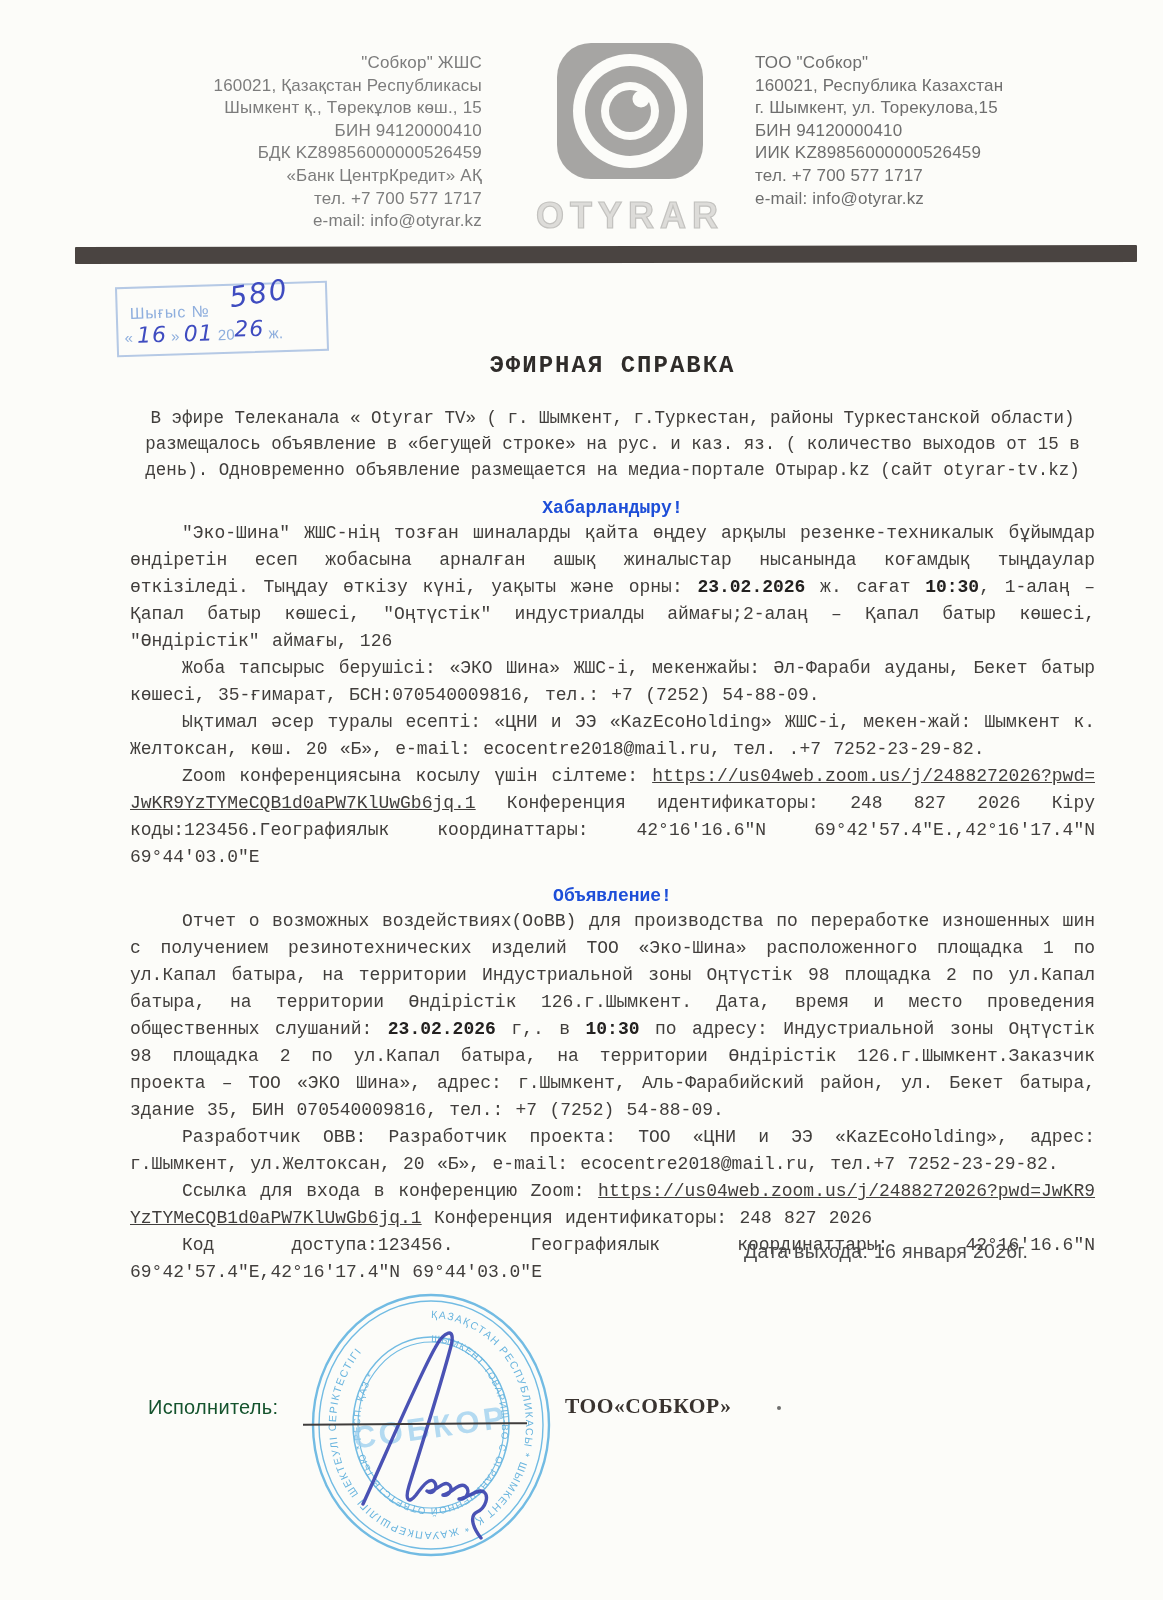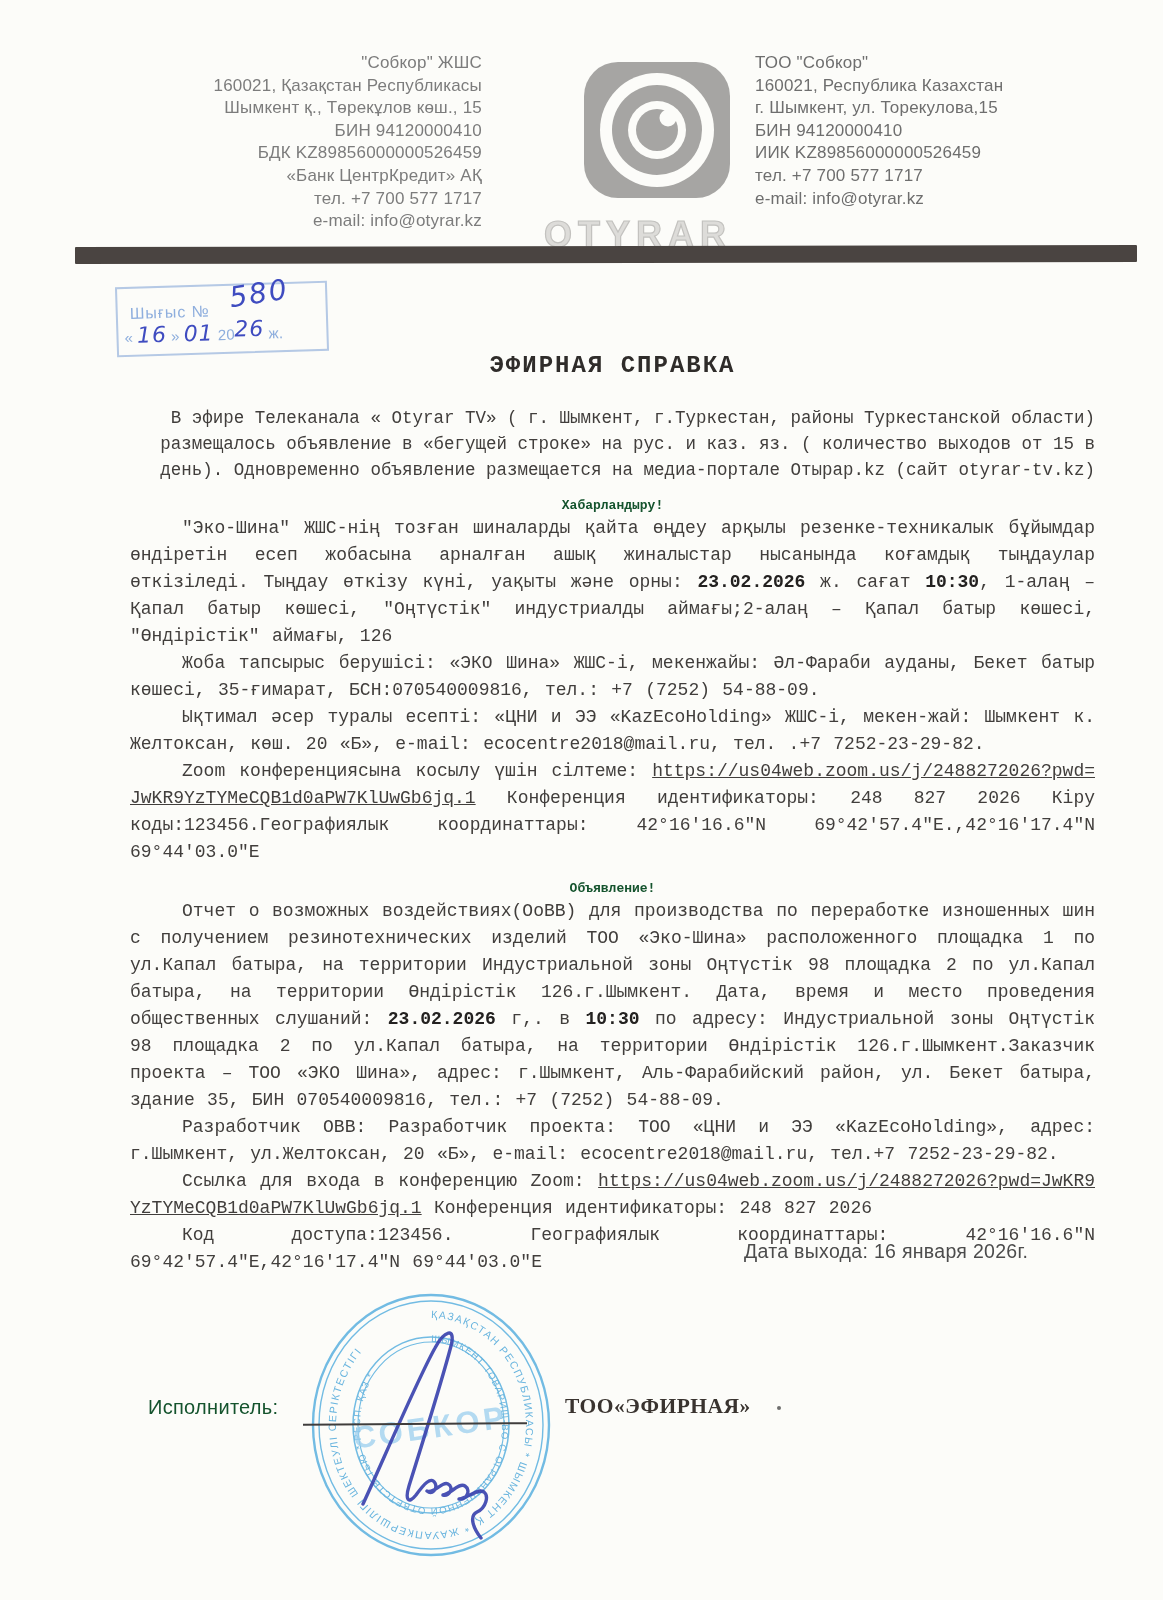--- a/index.html
+++ b/index.html
@@ -12,21 +12,21 @@
   .hdr-left{
     position:absolute;top:52px;left:120px;width:362px;text-align:right;
     font-family:"Liberation Sans",sans-serif;font-size:17px;line-height:22.6px;
     color:#7c7c7c;letter-spacing:.2px;
   }
   .hdr-right{
     position:absolute;top:52px;left:755px;width:330px;text-align:left;
     font-family:"Liberation Sans",sans-serif;font-size:17px;line-height:22.6px;
     color:#6e6e6e;letter-spacing:.2px;
   }
-  .logo-wrap{position:absolute;left:528px;top:60px;width:204px;text-align:right;}
+  .logo-wrap{position:absolute;left:528px;top:41px;width:204px;text-align:center;}
   .logo-word{
     margin-top:10px;font-family:"Liberation Sans",sans-serif;font-weight:700;
     font-size:36px;letter-spacing:6px;color:#dddcd9;-webkit-text-stroke:1.2px #c3c2bf;
   }
   .divider-bar{
     position:absolute;left:75px;top:246px;width:1062px;height:17px;
     background:#4a4441;transform:rotate(-.12deg);border-radius:1px;
   }
   
   .reg-stamp{
@@ -45,24 +45,24 @@
     color:#3f4cc0;letter-spacing:1px;
   }
   .rs-ink.y{position:relative;top:-3px;}
   
   .doc{position:absolute;left:130px;top:352px;width:965px;font-family:Liberation Mono, monospace;}
   .doc-title{
     text-align:center;font-weight:bold;font-size:24px;letter-spacing:2px;
     color:#2f2c2a;margin:0 0 26px 0;
   }
   .intro{
-    text-align:right;font-size:17.5px;line-height:26px;margin:6px 0 10px 0;color:#413e3c;
+    text-align:center;font-size:17.5px;line-height:26px;margin:6px 0 10px 0;color:#413e3c;
   }
   .sec-heading{
-    text-align:center;font-weight:bold;font-size:13px;color:#14532d;margin:15px 0 2px 0;
+    text-align:center;font-weight:bold;font-size:18px;color:#1d4ed8;margin:15px 0 2px 0;
   }
   .para{
     margin:0;text-align:justify;text-indent:52px;font-size:18px;line-height:27px;
     color:#413e3c;word-spacing:1.5px;
   }
   .b{font-weight:bold;color:#232120;}
   .u{text-decoration:underline;word-break:break-all;}
   
   .date-line{
     position:absolute;left:744px;top:1240px;font-family:Liberation Sans, sans-serif;
@@ -193,17 +193,17 @@
              C 136,172 132,182 124,181
              C 133,180 143,170 149,174
              C 154,178 151,190 142,194
              C 134,198 138,210 146,220" fill="none" stroke="#3b43ae" stroke-width="3.4" stroke-linecap="round" stroke-linejoin="round" opacity="0.92"></path>
   </svg>
 
   <div class="sig-underline"></div>
 
   <div class="executor-label">Исполнитель:</div>
 
-  <div class="company-name">ТОО«ЭФИРНАЯ»</div>
+  <div class="company-name">ТОО«СОБКОР»</div>
 
   <div class="stray-dot"></div>
 
 </div>
 
 </body></html>

